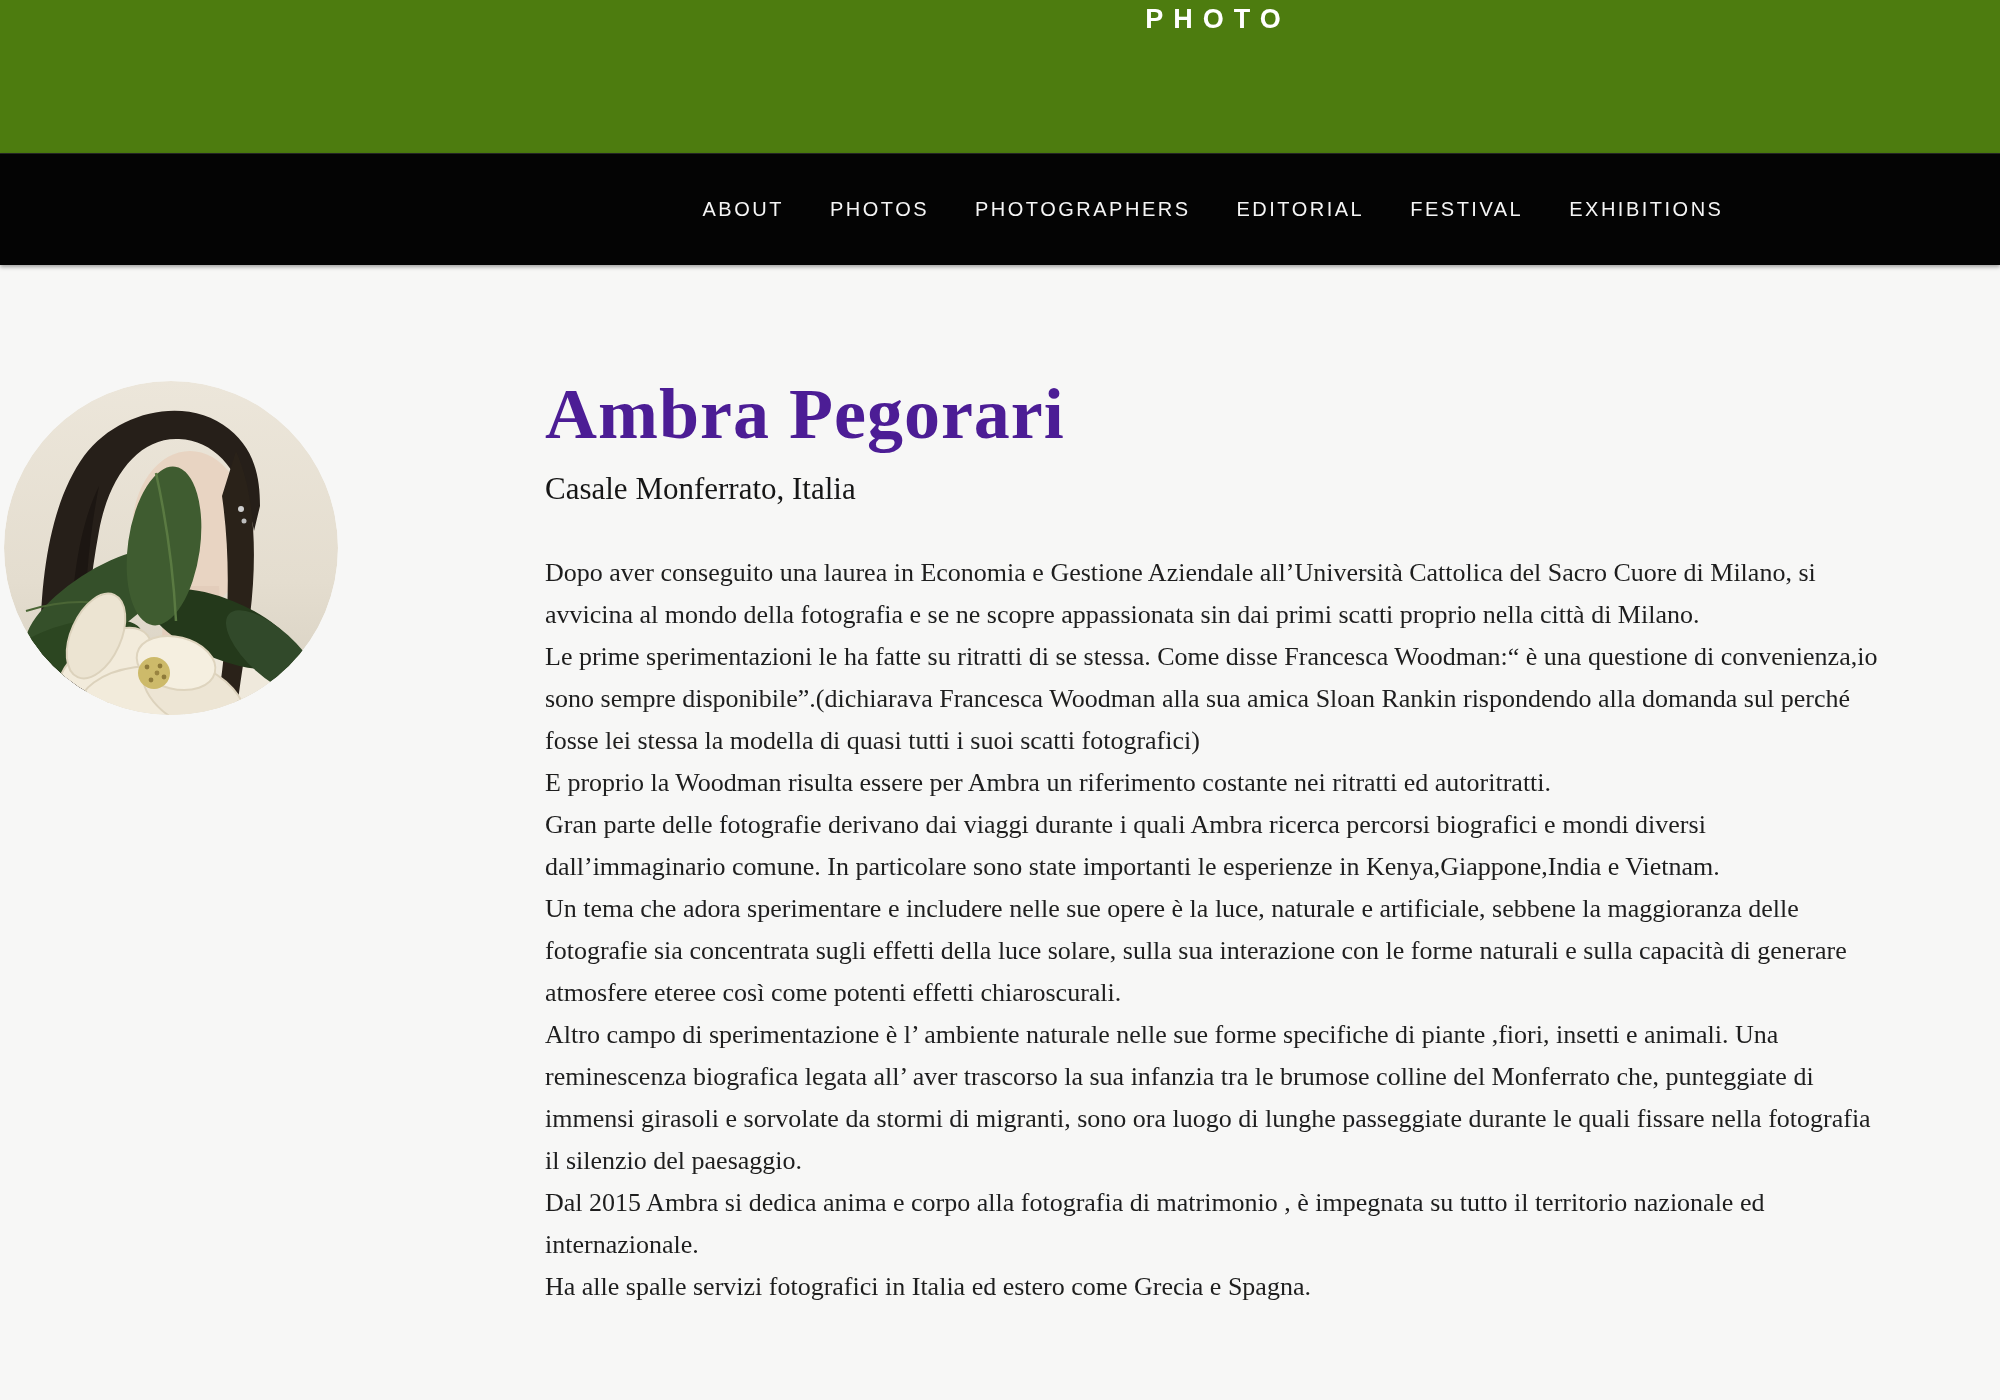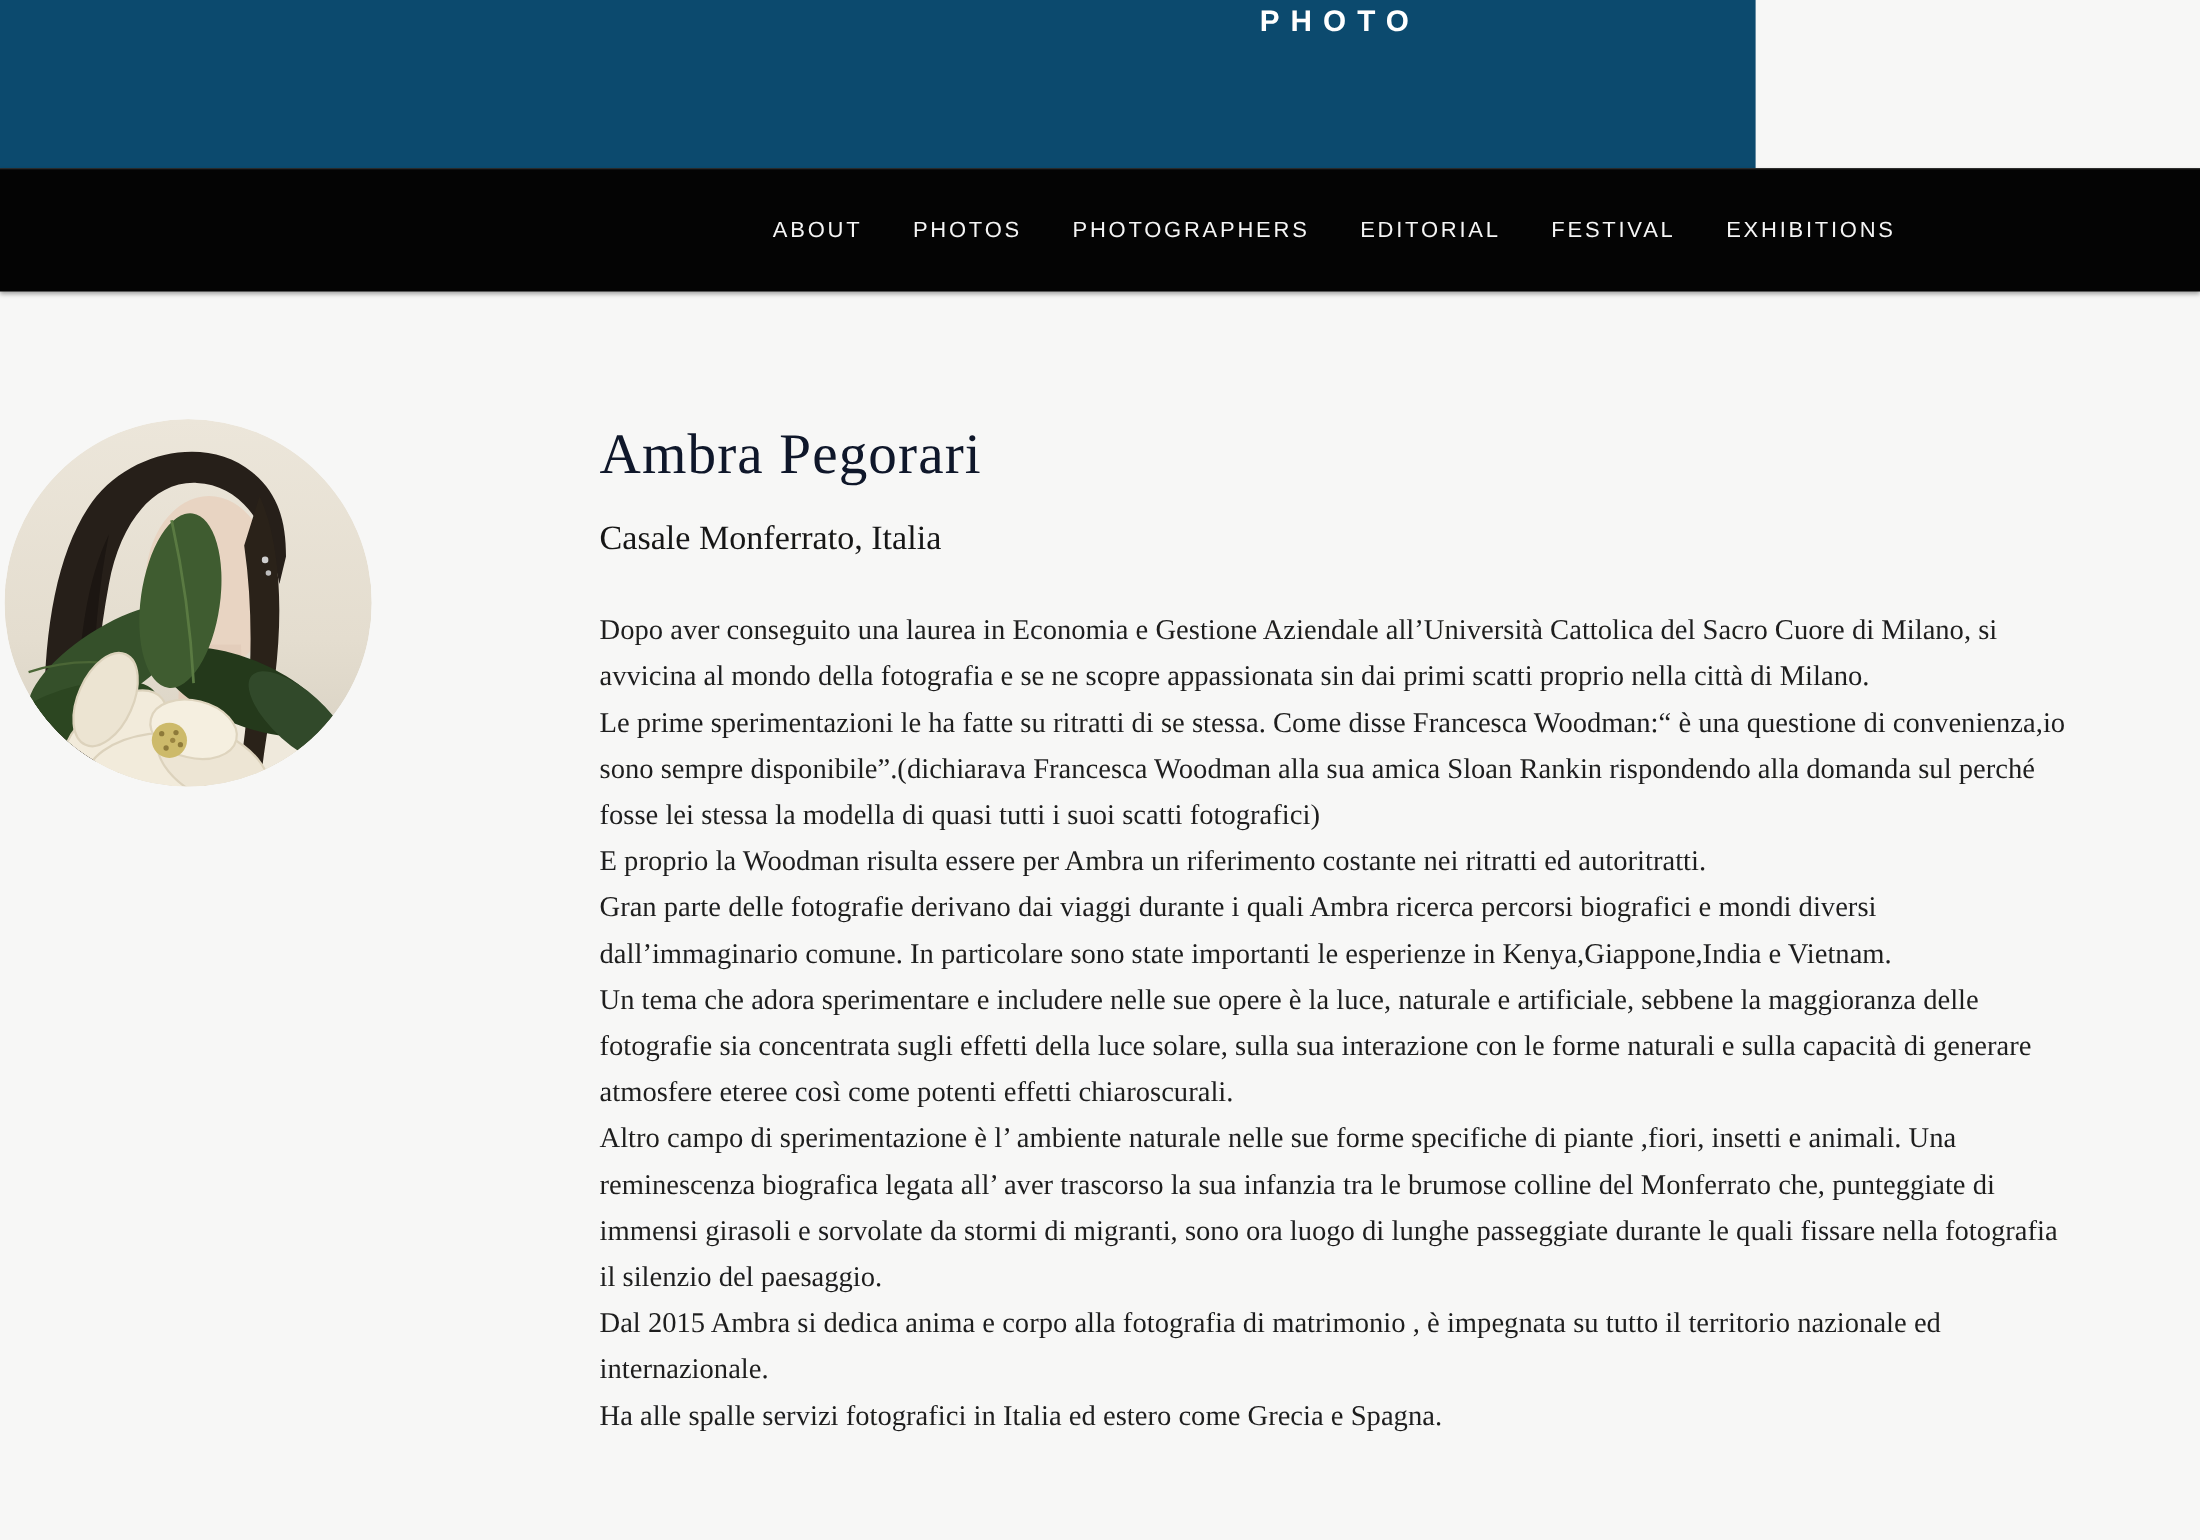--- a/index.html
+++ b/index.html
@@ -12,23 +12,23 @@
     position: relative;
     overflow: hidden;
     background: #f7f7f6;
     font-family: "Liberation Serif", serif;
   }
 
   
   .masthead {
     position: absolute;
     top: 0; left: 0;
-    width: 1596px;
+    width: 2000px;
     height: 153px;
-    background: #0c4a6e;
+    background: #4d7c0f;
   }
   .logo {
     position: absolute;
     top: 2px;
     left: 1213px;
     transform: translateX(-50%);
     text-align: center;
     color: #ffffff;
     cursor: pointer;
     white-space: nowrap;
@@ -98,25 +98,25 @@
 
   .content {
     position: absolute;
     left: 545px;
     top: 372px;
     width: 1345px;
     color: #1e1e1e;
   }
   .profile-name {
     margin: 0;
-    font-weight: 400;
-    font-size: 52px;
+    font-weight: 700;
+    font-size: 72px;
     line-height: 84px;
     letter-spacing: 1px;
-    color: #0f172a;
+    color: #4c1d95;
   }
   .profile-location {
     margin: 12px 0 0 0;
     font-size: 31px;
     line-height: 42px;
     color: #161616;
   }
   .bio {
     margin-top: 42px;
     font-size: 26px;

